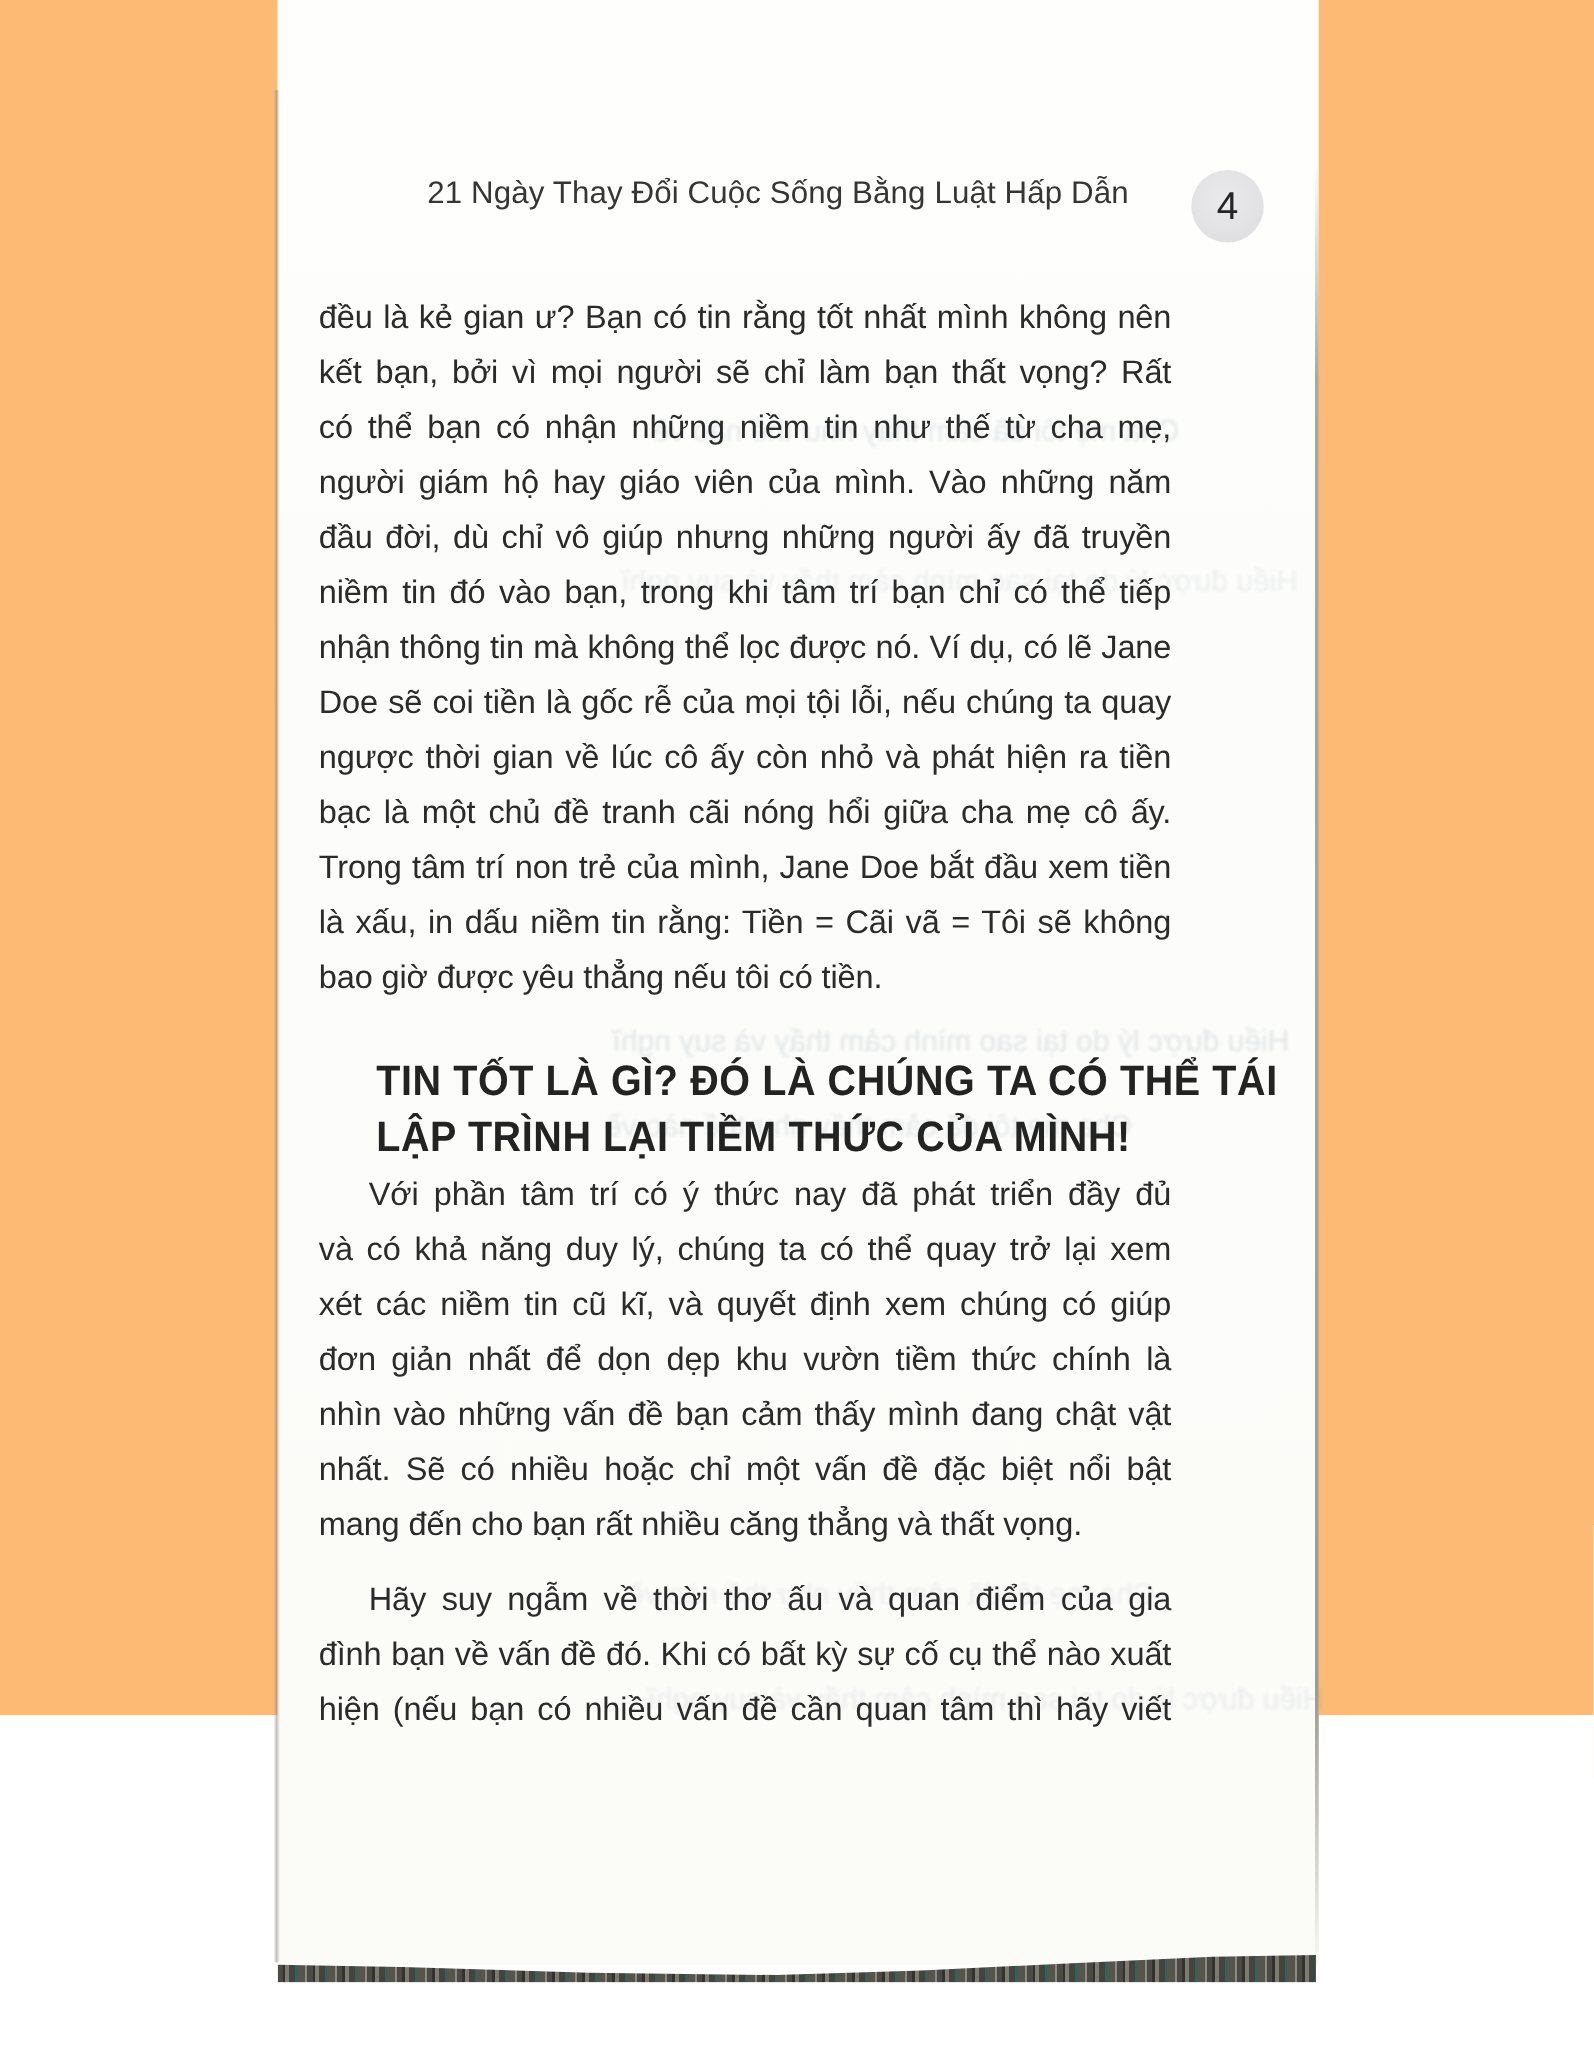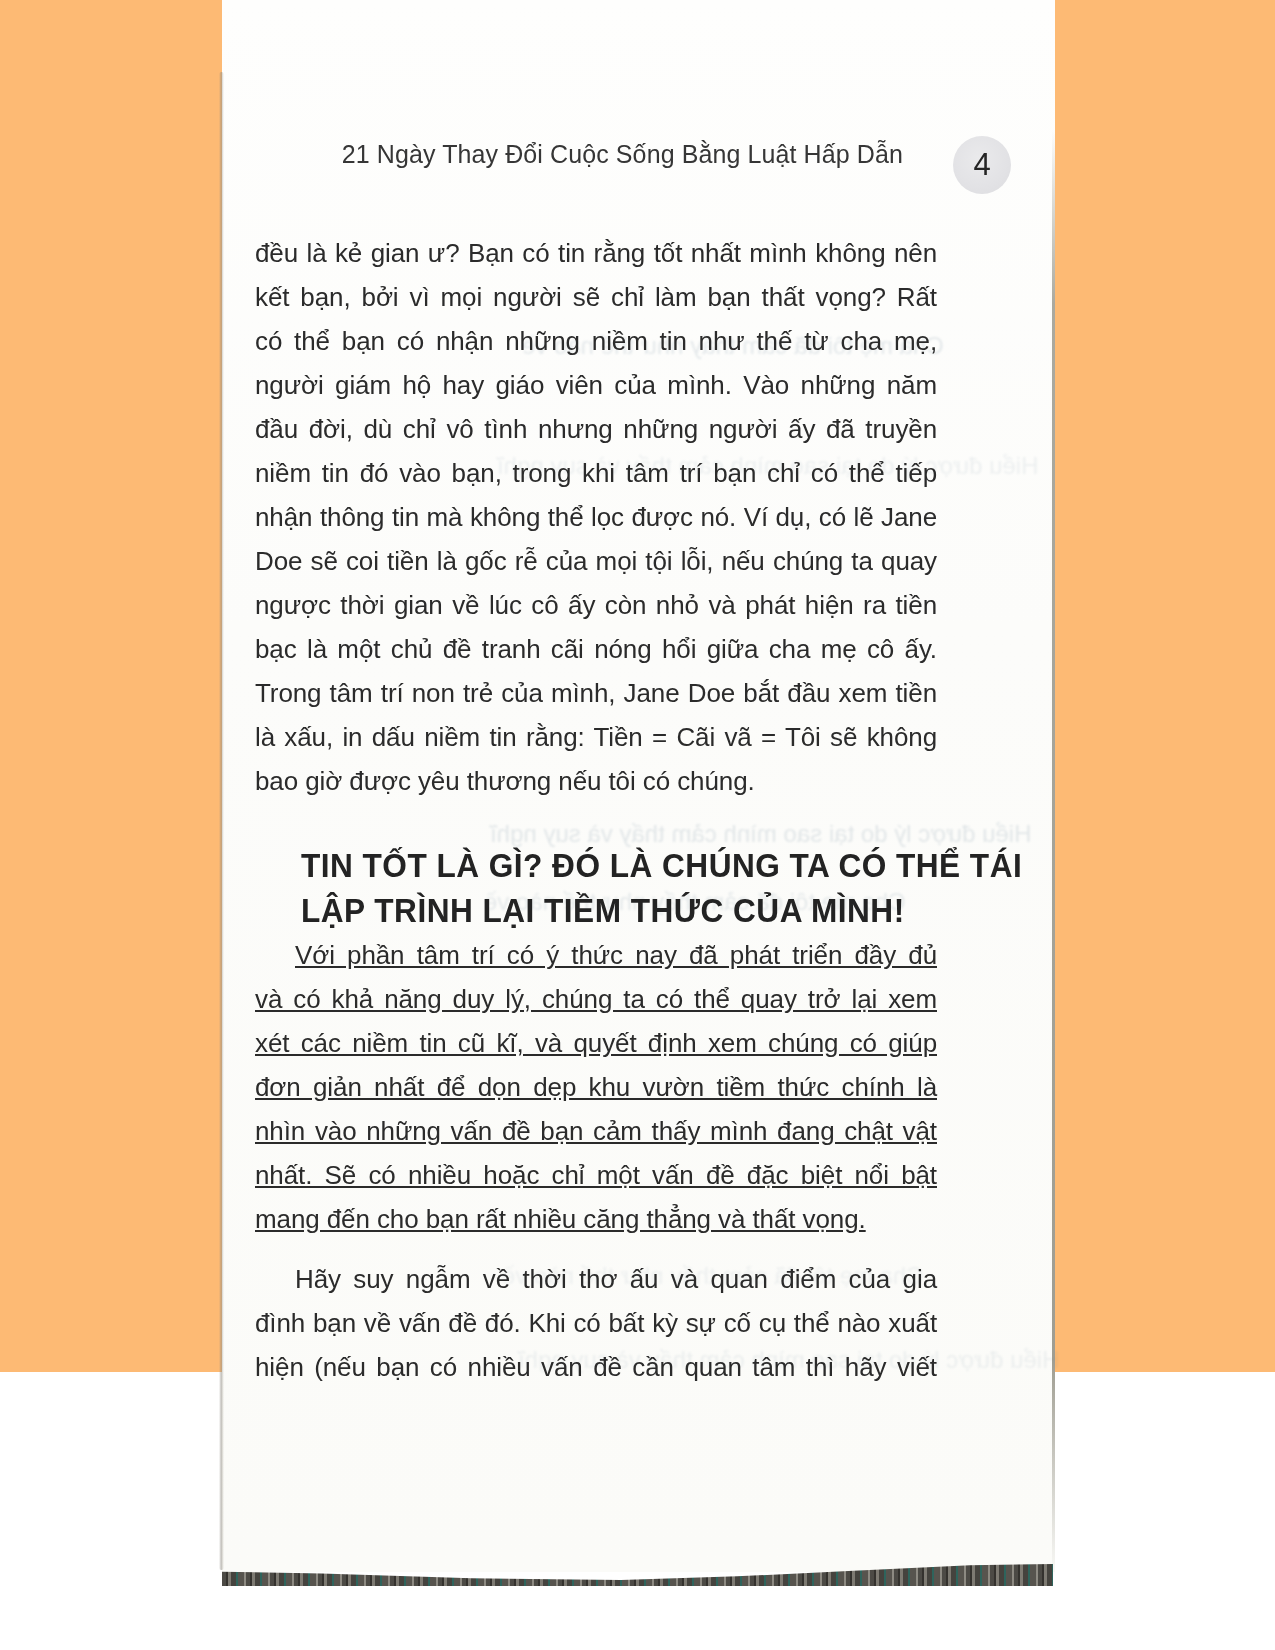--- a/index.html
+++ b/index.html
@@ -119,21 +119,21 @@
     color: #232323;
     letter-spacing: 0.5px;
   }
   .hline {
     height: 45px;
     line-height: 45px;
     white-space: nowrap;
     transform: scaleX(0.93);
     transform-origin: left center;
   }
-  .p2 { margin-top: 0; text-decoration: underline; }
+  .p2 { margin-top: 0; }
   .p3 { margin-top: 16px; }
   
   .ghost {
     position: absolute;
     white-space: nowrap;
     font-size: 24px;
     color: #4f6e86;
     transform: scaleX(-1);
     filter: blur(1.2px);
     pointer-events: none;
@@ -164,29 +164,29 @@
     <div class="ghost g5">Cha mẹ tôi đã cảm thấy như thế nào về</div>
     <div class="ghost g6">Hiểu được lý do tại sao mình cảm thấy và suy nghĩ</div>
 
     <div class="text-col">
 
       <div class="para p1 end">
           <div class="line">đều là kẻ gian ư? Bạn có tin rằng tốt nhất mình không nên</div>
           <div class="line">kết bạn, bởi vì mọi người sẽ chỉ làm bạn thất vọng? Rất</div>
           <div class="line">có thể bạn có nhận những niềm tin như thế từ cha mẹ,</div>
           <div class="line">người giám hộ hay giáo viên của mình. Vào những năm</div>
-          <div class="line">đầu đời, dù chỉ vô tình nhưng những người ấy đã truyền</div>
+          <div class="line">đầu đời, dù chỉ vô giúp nhưng những người ấy đã truyền</div>
           <div class="line">niềm tin đó vào bạn, trong khi tâm trí bạn chỉ có thể tiếp</div>
           <div class="line">nhận thông tin mà không thể lọc được nó. Ví dụ, có lẽ Jane</div>
           <div class="line">Doe sẽ coi tiền là gốc rễ của mọi tội lỗi, nếu chúng ta quay</div>
           <div class="line">ngược thời gian về lúc cô ấy còn nhỏ và phát hiện ra tiền</div>
           <div class="line">bạc là một chủ đề tranh cãi nóng hổi giữa cha mẹ cô ấy.</div>
           <div class="line">Trong tâm trí non trẻ của mình, Jane Doe bắt đầu xem tiền</div>
           <div class="line">là xấu, in dấu niềm tin rằng: Tiền = Cãi vã = Tôi sẽ không</div>
-          <div class="line">bao giờ được yêu thương nếu tôi có chúng.</div>
+          <div class="line">bao giờ được yêu thẳng nếu tôi có tiền.</div>
         </div>
 
       <div class="section-heading">
           <div class="hline">TIN TỐT LÀ GÌ? ĐÓ LÀ CHÚNG TA CÓ THỂ TÁI</div>
           <div class="hline">LẬP TRÌNH LẠI TIỀM THỨC CỦA MÌNH!</div>
         </div>
 
       <div class="para p2 indent end">
           <div class="line">Với phần tâm trí có ý thức nay đã phát triển đầy đủ</div>
           <div class="line">và có khả năng duy lý, chúng ta có thể quay trở lại xem</div>

